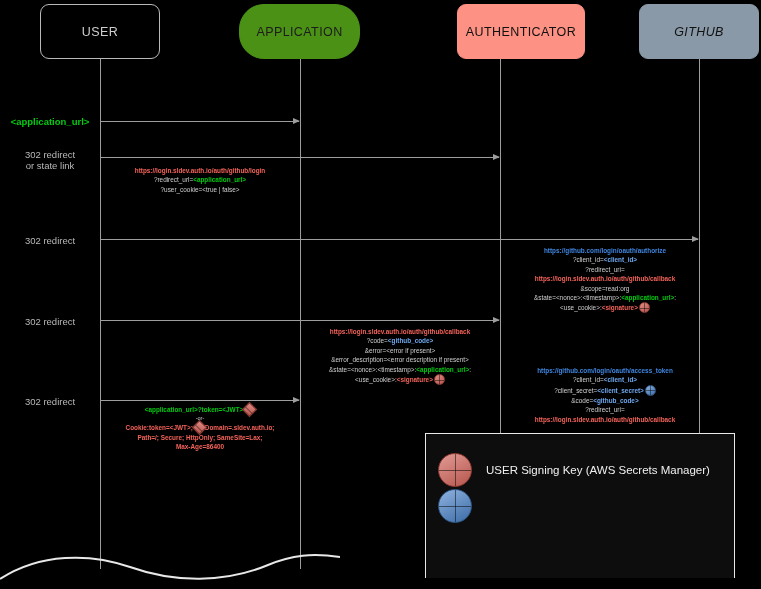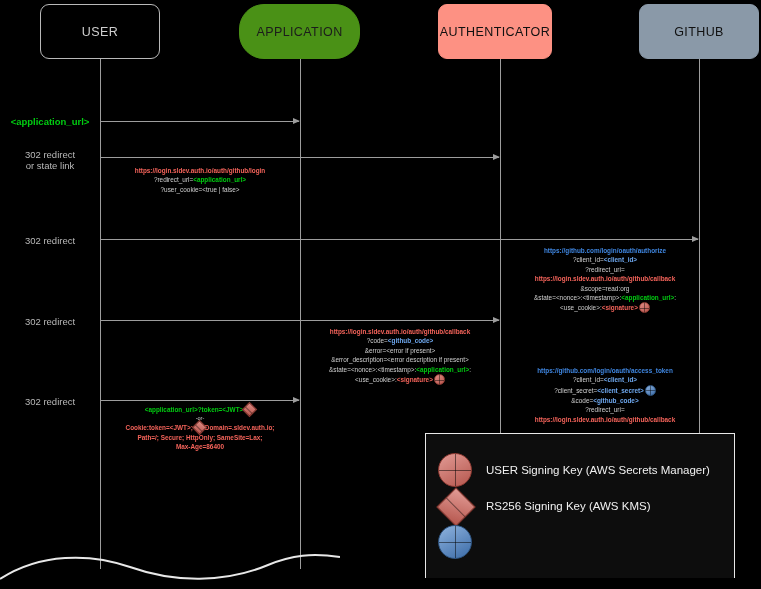--- a/index.html
+++ b/index.html
@@ -8,22 +8,22 @@
   .stage{position:absolute;inset:0;width:761px;height:589px;padding-left:12px;}
 
   
   .node{position:absolute;top:4px;height:55px;border-radius:9px;
         display:flex;align-items:center;justify-content:center;
         font-size:12.5px;letter-spacing:.4px;color:#111;
         border:1px solid #7a7a7a;box-sizing:border-box;}
   .node.dark{background:#000;color:#cfcfcf;border:1px solid #b9b9b9;}
   .node-user{left:40px;width:120px;}
   .node-app{left:239px;width:121px;background:#4a9116;border-color:#4a9116;color:#1c1c1c;border-radius:25px;}
-  .node-auth{left:438px;width:114px;background:#fd9183;border-color:#fd9183;}
-  .node-gh{left:639px;width:120px;background:#8a99a8;border-color:#8a99a8;}
+  .node-auth{left:457px;width:128px;background:#fd9183;border-color:#fd9183;}
+  .node-gh{left:639px;width:120px;background:#8a99a8;border-color:#8a99a8;font-style:italic;}
 
   
   .lifeline{position:absolute;top:59px;width:1px;height:510px;background:#9d9d9d;}
 
   
   .arrow{position:absolute;height:1px;background:#9d9d9d;}
   .arrow::after{content:"";position:absolute;right:-1px;top:-3.5px;
         border-left:7px solid #9d9d9d;border-top:3.5px solid transparent;
         border-bottom:3.5px solid transparent;}
 
@@ -159,26 +159,20 @@
 
   <div class="legend">
     <div class="legend-row">
       <span class="legend-ico">
           <span class="circ"></span>
         </span>
       <span class="legend-label">USER Signing Key (AWS Secrets Manager)</span>
     </div>
     <div class="legend-row">
       <span class="legend-ico">
-          <span class="dia"></span>
-        </span>
-      <span class="legend-label">RS256 Signing Key (AWS KMS)</span>
-    </div>
-    <div class="legend-row">
-      <span class="legend-ico">
           <span class="circ blue"></span>
         </span>
     </div>
   </div>
 
   <svg class="legend-wave" viewBox="0 0 340 44" preserveAspectRatio="none">
     <path d="M0,34 C40,8 90,8 130,22 C175,38 225,38 268,20 C292,10 312,8 340,12" fill="none" stroke="#e8e8e8" stroke-width="2"></path>
   </svg>
 
 </div>

